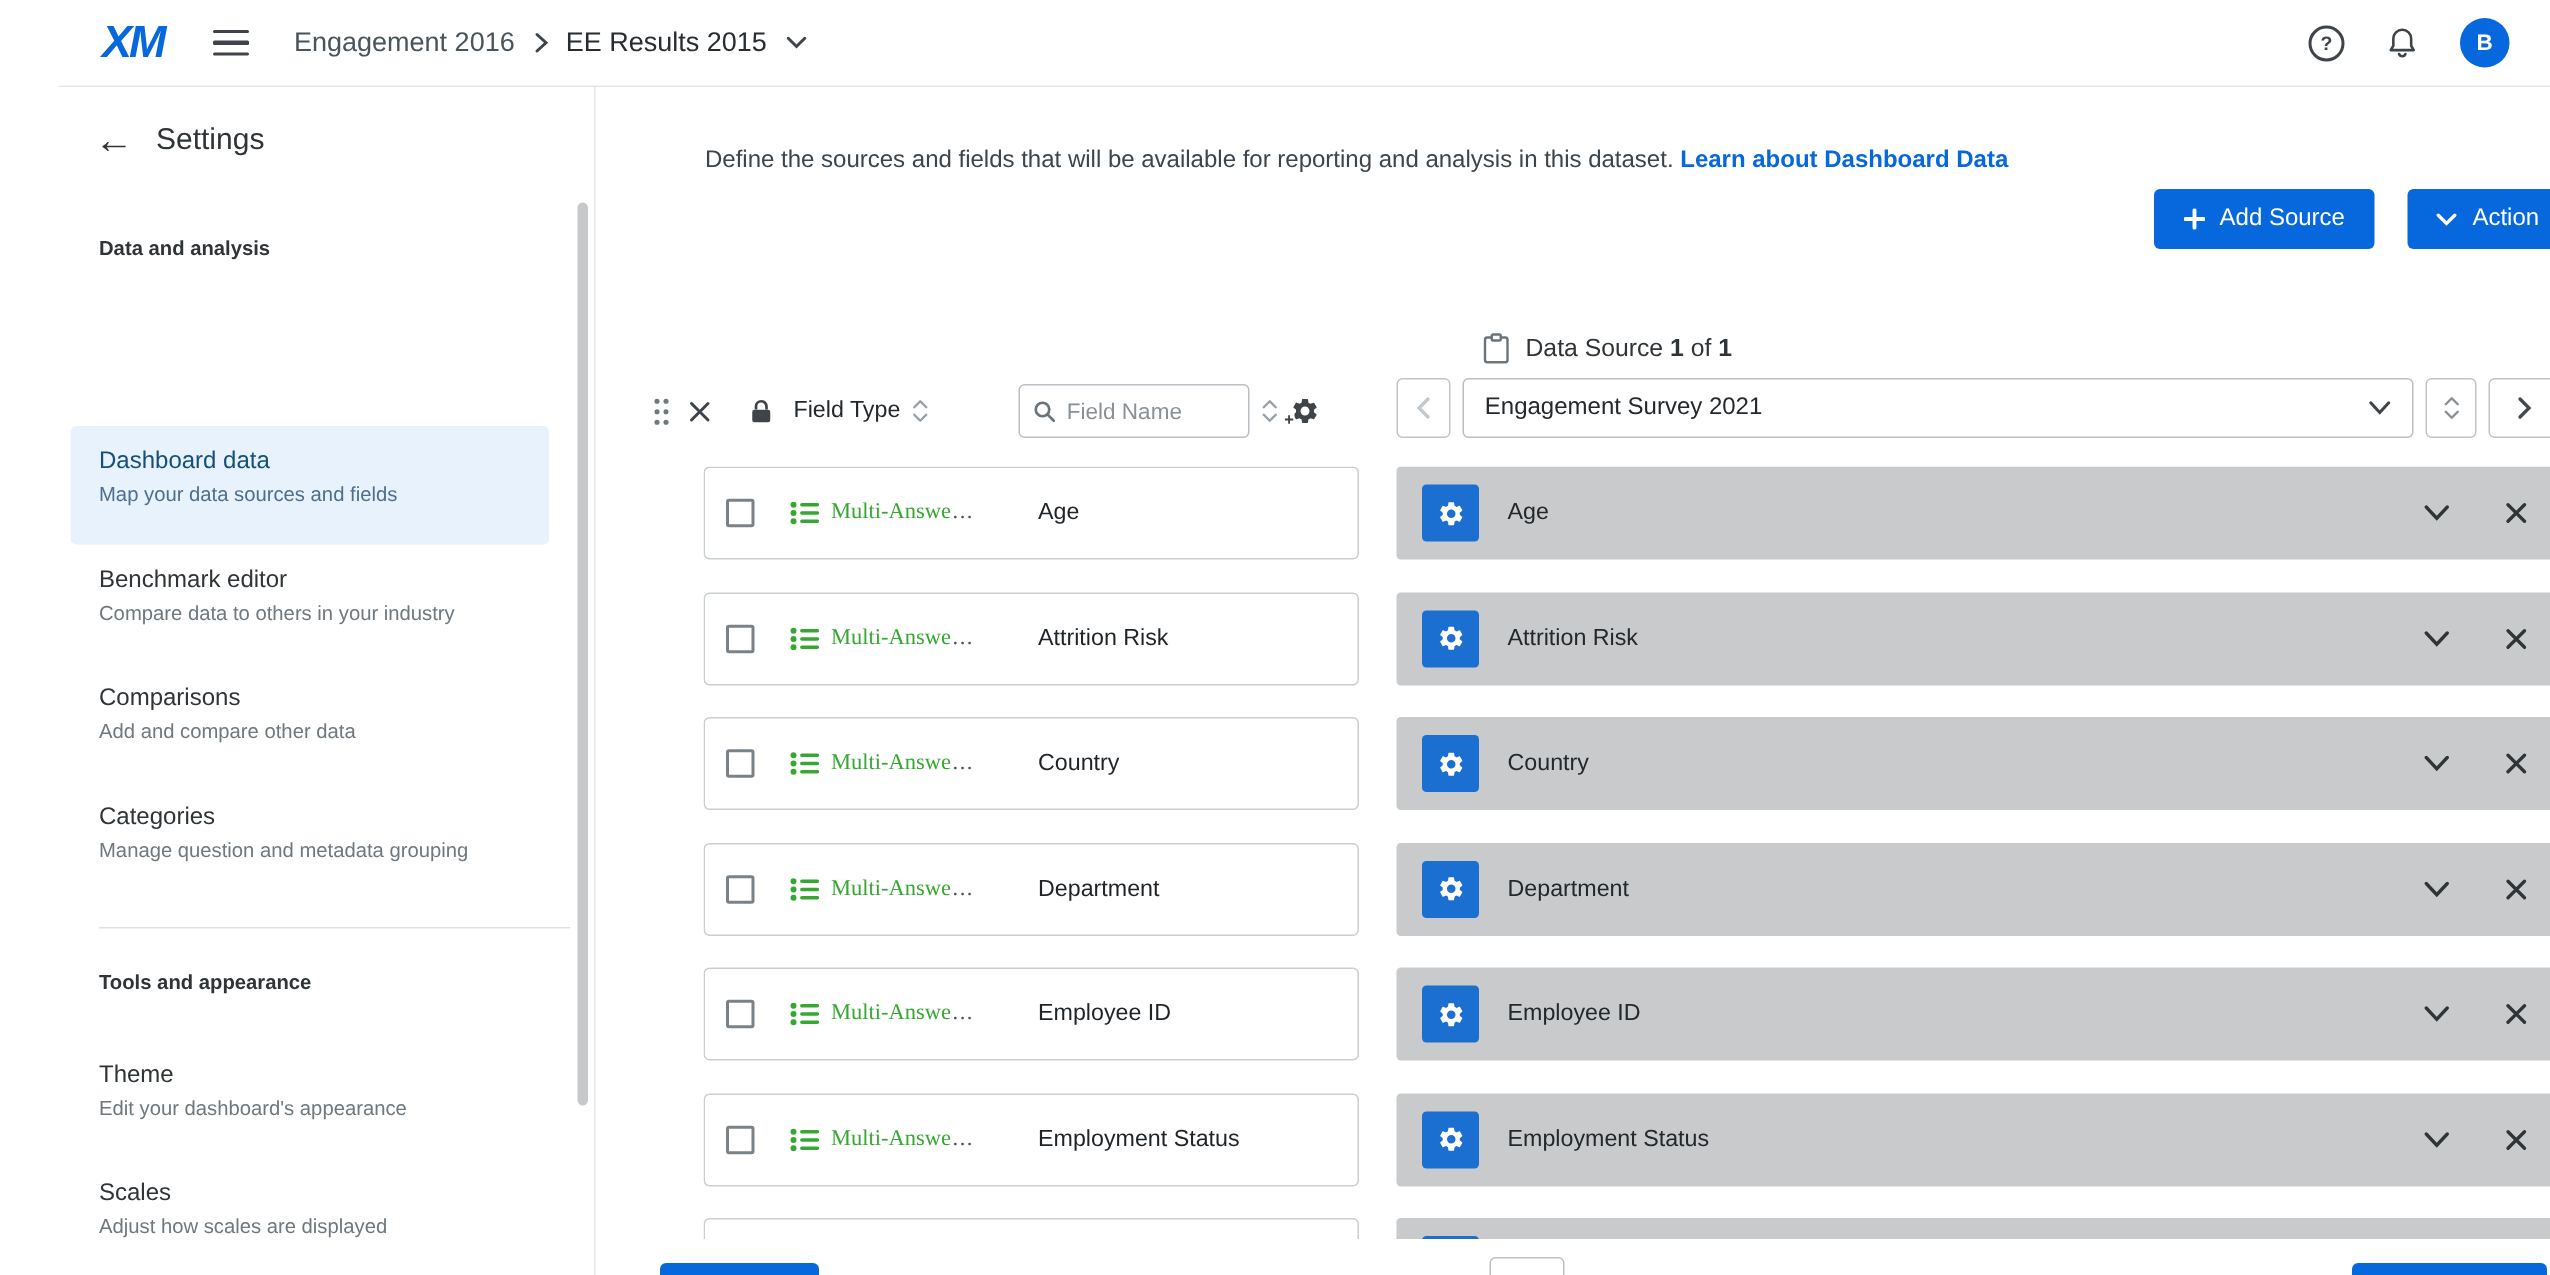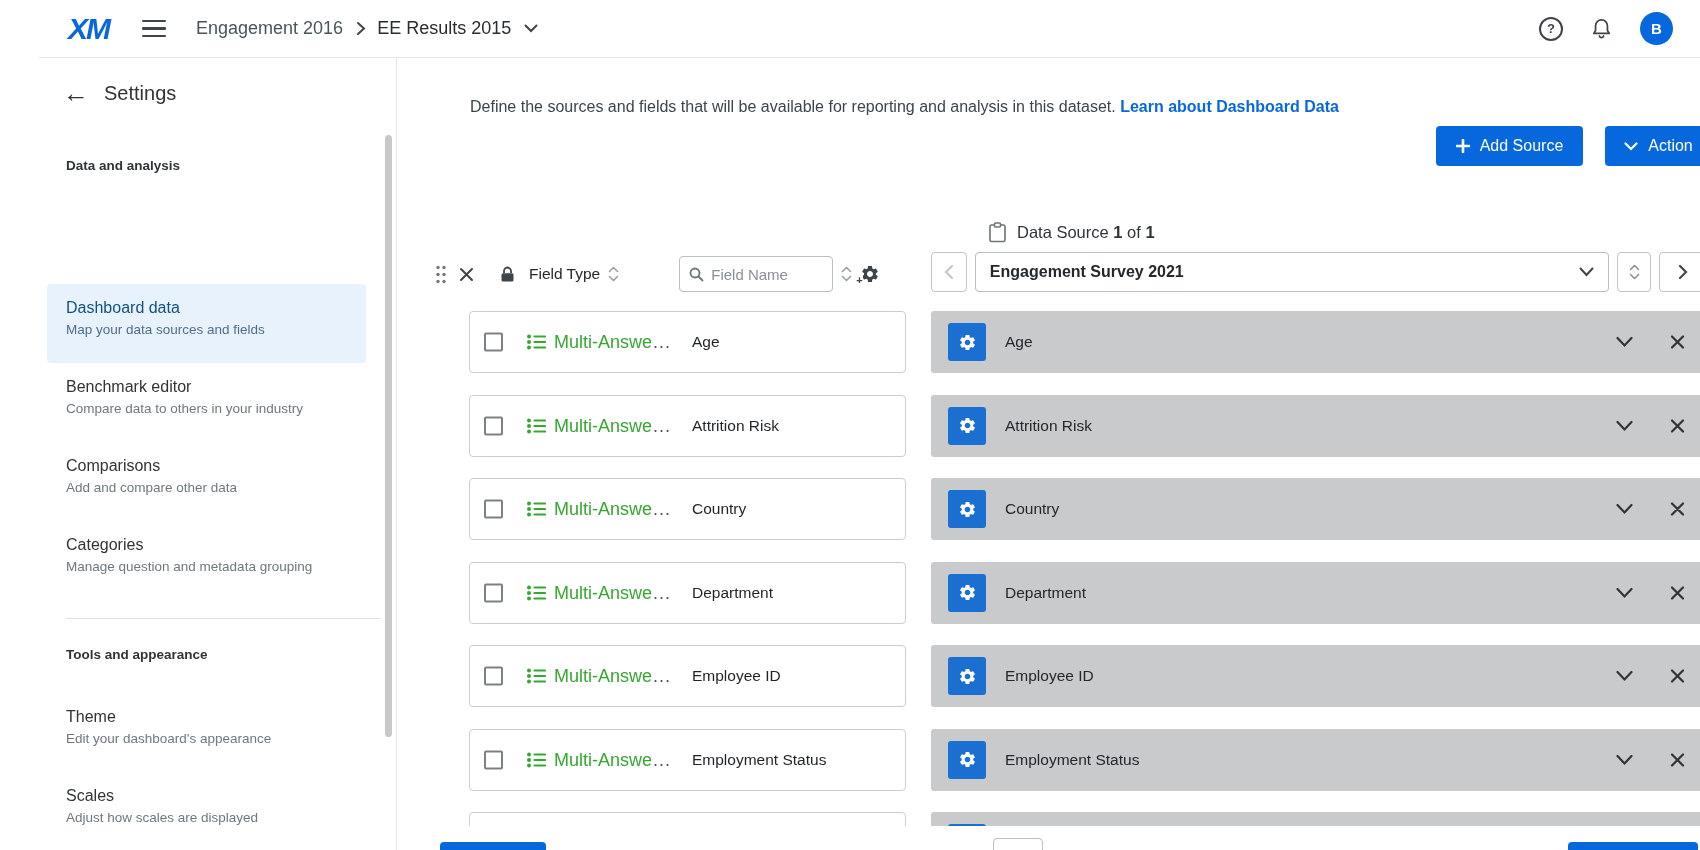--- a/index.html
+++ b/index.html
@@ -71,34 +71,34 @@
   
   .ds-header { position:absolute; top:164px; left:591px; display:flex; align-items:center; gap:10px;
                font-size:16.5px; color:#2F3437; }
   .ds-header b { font-weight:bold; }
   .ds-selector { position:absolute; top:194px; left:534px; width:775px; display:flex; gap:8px; }
   .sel-btn { height:40px; border:1px solid #BFC5C9; border-radius:4px; background:#fff;
              display:flex; align-items:center; justify-content:center; cursor:pointer; }
   .sel-prev { width:36px; } .sel-swap { width:34px; } .sel-next { width:47px; }
   .ds-dropdown { width:637px; height:40px; border:1px solid #B9BFC4; border-radius:4px; background:#fff;
                  display:flex; align-items:center; padding:0 14px; font-size:16px; color:#23282C; cursor:pointer; }
-  .ds-dropdown .dd-text { flex:1;font-weight:bold; }
+  .ds-dropdown .dd-text { flex:1; }
 
   
   .rows { position:absolute; top:253px; left:72px; width:1237px; height:515px; overflow:hidden;
           display:flex; flex-direction:column; gap:21.5px; }
   .row { display:flex; flex-shrink:0; }
   .card { position:relative; width:437px; height:62px; background:#fff; border:1px solid #C9CED1;
           border-radius:4px; flex-shrink:0; }
   .row-gap { flex:1; }
   .cb { position:absolute; left:14px; top:50%; transform:translateY(-50%); width:19px; height:19px;
         border:2px solid #7A8187; border-radius:2px; background:#fff; cursor:pointer; }
   .list-icon { position:absolute; left:56px; top:50%; transform:translateY(-50%); display:flex; }
   .card-type { position:absolute; left:84px; top:50%; transform:translateY(-50%);
-               font-size:18px; color:#36A832; white-space:nowrap; }
+               font-size:15px; color:#36A832; white-space:nowrap;font-family:Liberation Serif, serif; }
   .card-type .trunc { color:#4A545B; letter-spacing:1px; margin-left:1px; }
   .card-name { position:absolute; left:222px; top:50%; transform:translateY(-50%);
                font-size:15.5px; color:#1F2428; }
   .bar { position:relative; width:775px; height:62px; background:#C9CACB; border-radius:3px; flex-shrink:0; }
   .gear-tile { position:absolute; left:17px; top:50%; transform:translateY(-50%); width:38px; height:38px;
                background:#1B6FD0; border-radius:3px; display:flex; align-items:center; justify-content:center;
                color:#fff; cursor:pointer; }
   .bar-name { position:absolute; left:74px; top:50%; transform:translateY(-50%);
               font-size:15.5px; color:#23282C; }
   .bar-chev { position:absolute; left:685px; top:50%; transform:translateY(-50%); cursor:pointer; display:flex; }

